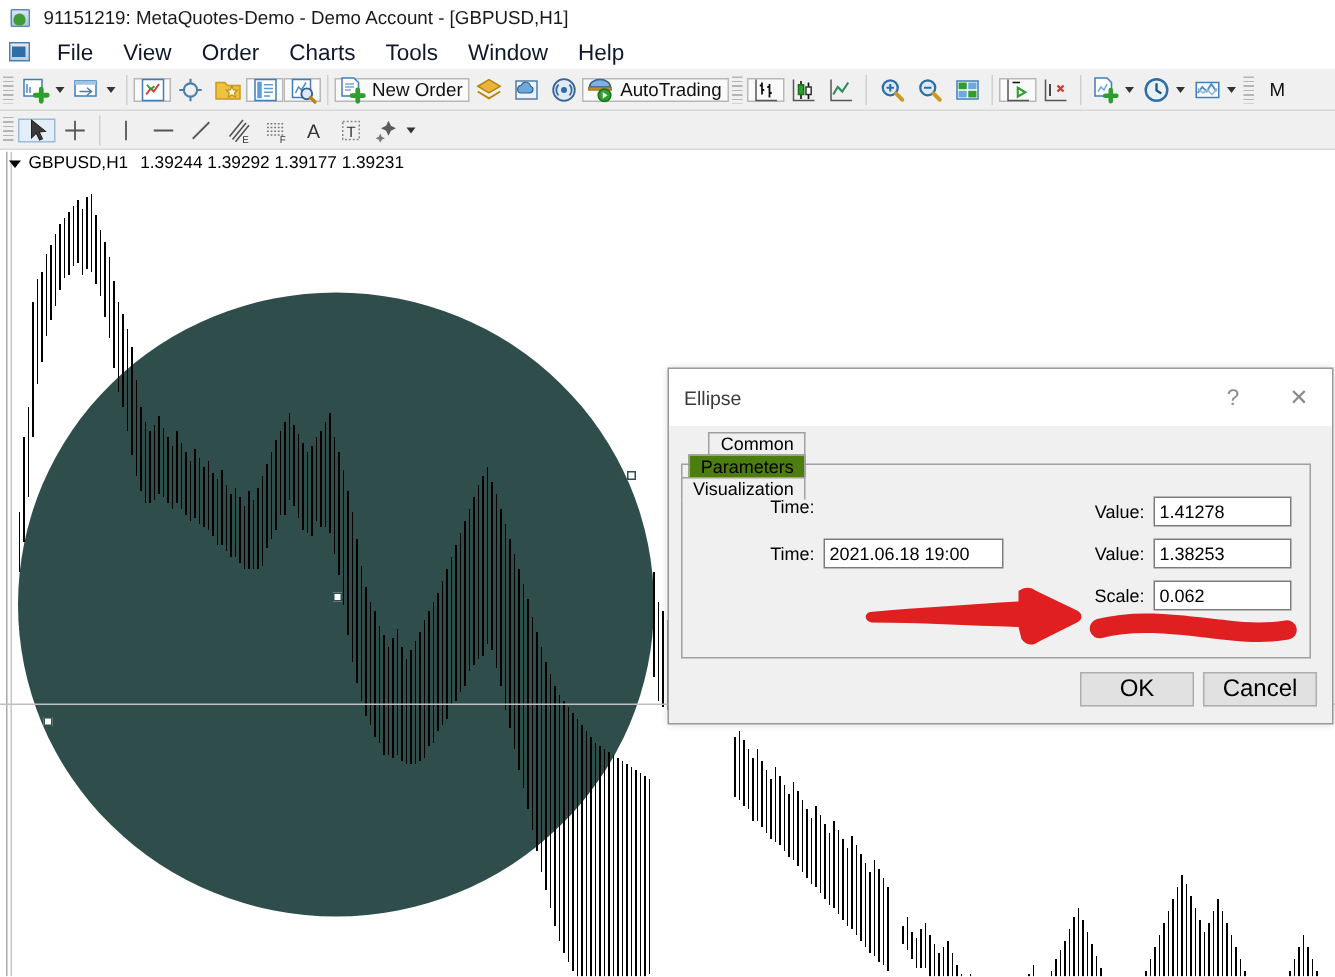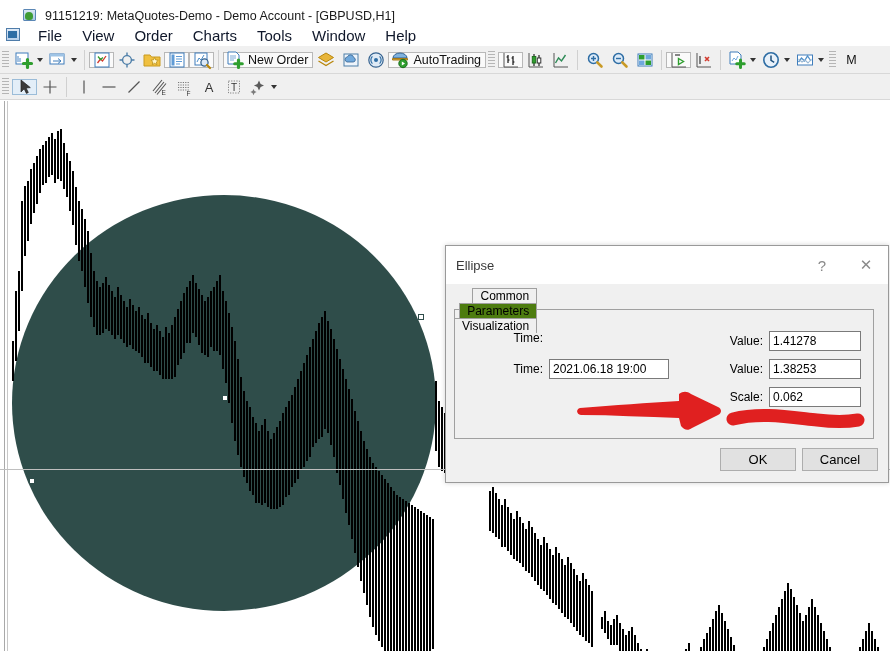--- a/index.html
+++ b/index.html
@@ -15,22 +15,22 @@
     font-size: 12px;
     color: #000;
     position: relative;
   }
 
   
   .titlebar {
     height: 24px;
     background: #ffffff;
     display: flex;
-    align-items: flex-end;
-    padding-left: 22px;
+    align-items: center;
+    padding-left: 6px;
     border-bottom: 1px solid #ffffff;
     box-sizing: border-box;
   }
   .titlebar .app-icon {
     width: 16px; height: 16px;
     margin-right: 7px;
     position: relative;
     flex: none;
   }
   .titlebar .app-icon .bk {
@@ -324,21 +324,21 @@
     width: 442px; height: 42px;
     background: #f0f0f0;
   }
   .btn {
     position: absolute;
     width: 76px; height: 23px;
     background: #e1e1e1;
     border: 1px solid #adadad;
     box-sizing: border-box;
     font-family: "Liberation Sans", sans-serif;
-    font-size: 13px;
+    font-size: 16px;
     color: #000;
     cursor: default;
   }
 
   
   svg.annot {
     position: absolute;
     left: 575px; top: 372px;
     z-index: 40;
     pointer-events: none;
@@ -736,20 +736,26 @@
                  M812 498 v102 M815 506 v98 M818 514 v94 M821 522 v90 M824 530 v86
                  M827 538 v82 M830 546 v78 M833 554 v74 M836 562 v70 M839 570 v66
                  M842 578 v60 M845 586 v56 M848 578 v64 M851 570 v68 M854 562 v72
                  M857 554 v76 M860 546 v80 M863 538 v86 M866 530 v90 M869 522 v94
                  M872 530 v88 M875 538 v84 M878 546 v80 M881 554 v76 M884 562 v72
                  M887 570 v68"></path>
       </g>
     </svg>
   </div>
 
+  <div class="chart-label">
+    <span class="tri"></span>
+    <span>GBPUSD,H1</span>
+    <span style="width:8px"></span>
+    <span>1.39244 1.39292 1.39177 1.39231</span>
+  </div>
 </div>
 
 <div class="dialog">
   <div class="dlg-title">
     <div class="tt">Ellipse</div>
     <div class="dlg-btn">?</div>
     <div class="dlg-btn close">✕</div>
   </div>
 
   <div class="dlg-body">

